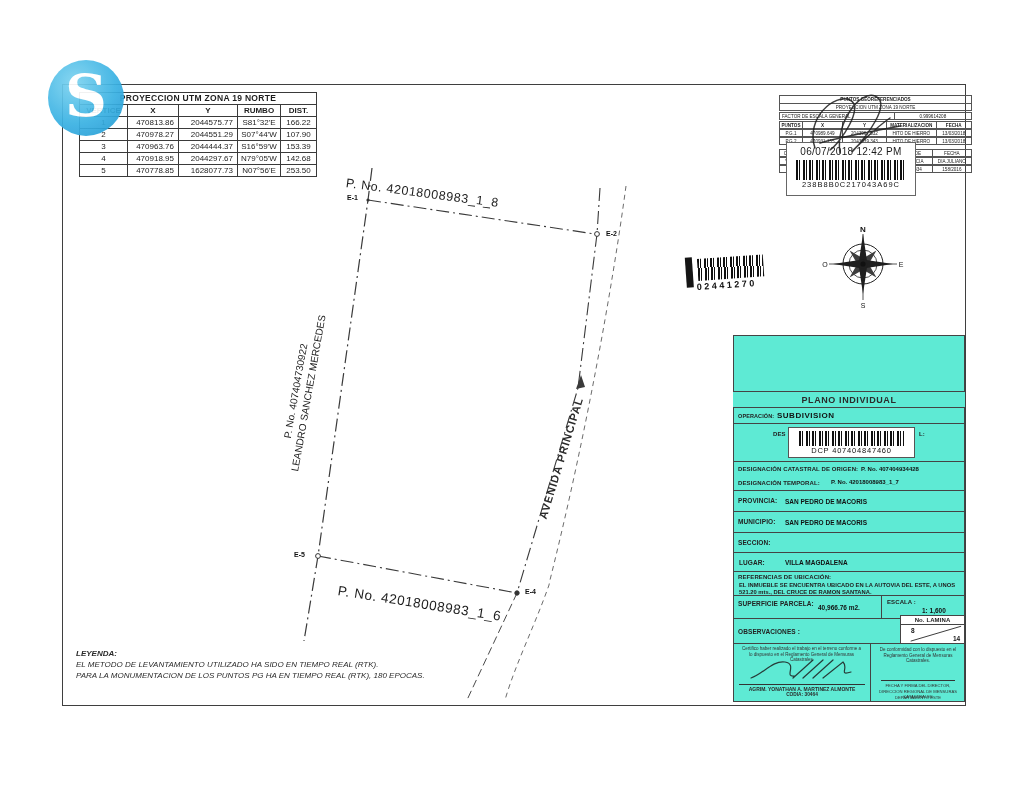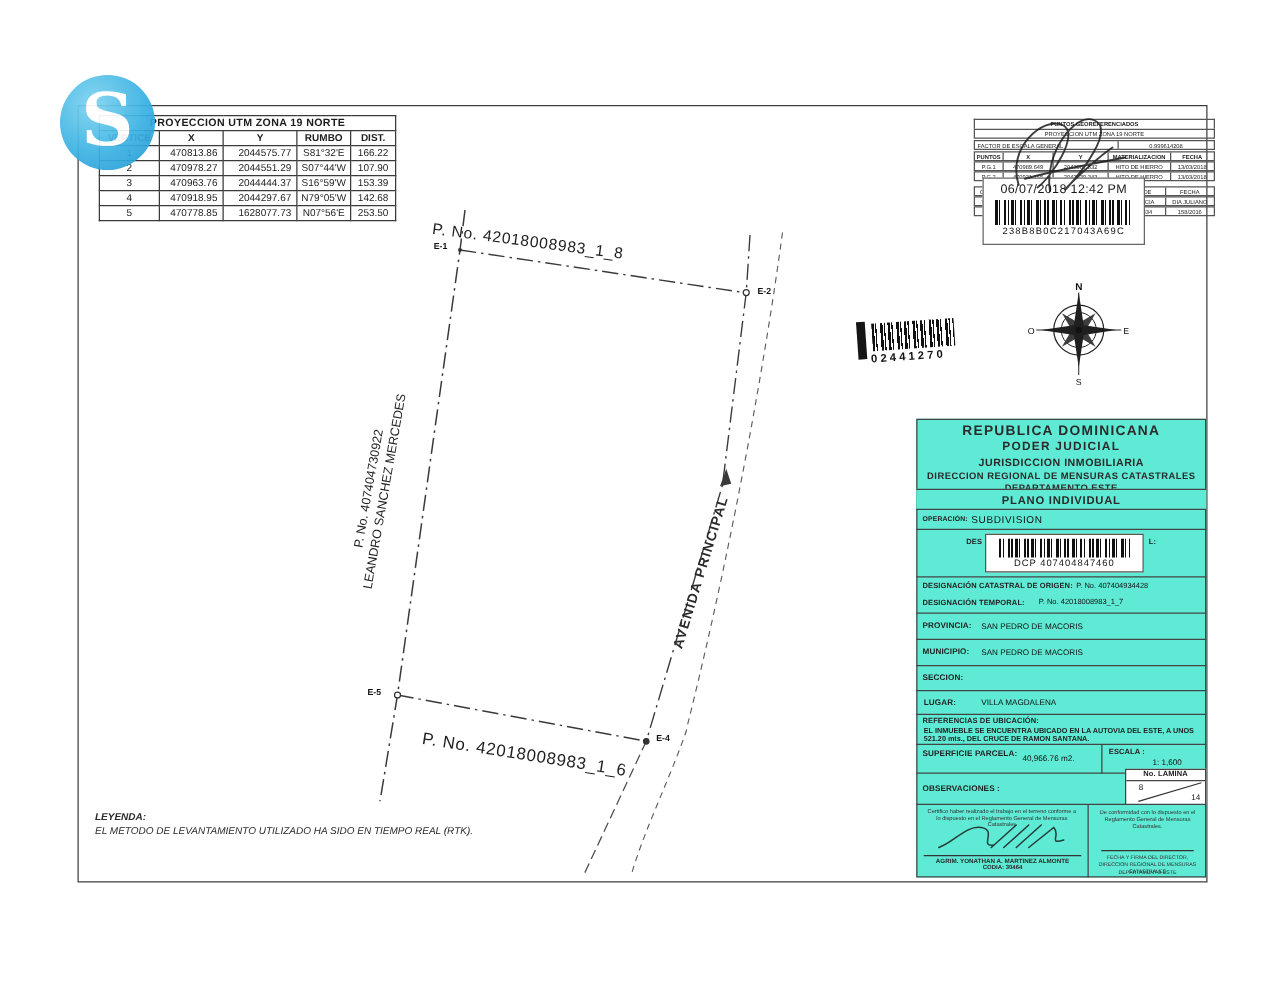--- a/index.html
+++ b/index.html
@@ -39,21 +39,21 @@
   .bc .num { position:absolute; left:10px; top:25px; font-size:9px; font-weight:bold; letter-spacing:2.5px; color:#111; }
 
   
   .plbl { color:#1e1e1e; white-space:nowrap; }
   .vtx { font-size:7px; font-weight:bold; color:#111; }
 
   
   .panel-box { border:1px solid #444; background:#5eead4; }
   .ctr { text-align:center; }
   .lbl { font-size:6px; font-weight:bold; color:#222; letter-spacing:.1px; }
-  .val { font-size:6.5px; font-weight:normal; color:#111; }
+  .val { font-size:6.5px; font-weight:bold; color:#111; }
   .hdr1 { font-size:11px; font-weight:bold; letter-spacing:1px; }
   .hdr2 { font-size:9.5px; font-weight:bold; letter-spacing:1px; }
   .hdr3 { font-size:8px;  font-weight:bold; letter-spacing:.4px; }
   .tiny { font-size:4.5px; color:#333; }
   .lam-diag { position:absolute; left:0; top:0; width:100%; height:100%; }
 
   .nw { white-space:nowrap; }
 </style>
 </head>
 <body>
@@ -238,27 +238,20 @@
     </g>
     <circle r="2.6" fill="#111"></circle>
     <text x="0" y="-32" text-anchor="middle" font-size="8" font-weight="bold" fill="#111" font-family="Liberation Sans, sans-serif">N</text>
     <text x="-38" y="3" text-anchor="middle" font-size="7" fill="#111" font-family="Liberation Sans, sans-serif">O</text>
     <text x="38" y="3" text-anchor="middle" font-size="7" fill="#111" font-family="Liberation Sans, sans-serif">E</text>
     <text x="0" y="44" text-anchor="middle" font-size="7" fill="#111" font-family="Liberation Sans, sans-serif">S</text>
   </svg>
 
   <div class="abs panel-box" style="left:733px; top:335px; width:232px; height:367px;"></div>
 
-  <div class="abs ctr" style="left:733px; top:339px; width:232px;">
-    <div class="hdr1">REPUBLICA  DOMINICANA</div>
-    <div class="hdr2" style="margin-top:1px;">PODER  JUDICIAL</div>
-    <div class="hdr3" style="margin-top:2px; font-size:8.5px;">JURISDICCION INMOBILIARIA</div>
-    <div class="hdr3" style="margin-top:1px; font-size:7.5px;">DIRECCION REGIONAL DE MENSURAS CATASTRALES</div>
-    <div class="hdr3" style="margin-top:1px; font-size:7.5px;">DEPARTAMENTO ESTE</div>
-  </div>
 
   <div class="abs panel-box ctr" style="left:733px; top:391px; width:232px; height:17px; border-left:none; border-right:none;">
     <div class="hdr3" style="font-size:9px; padding-top:3px; letter-spacing:.6px;">PLANO INDIVIDUAL</div>
   </div>
 
   <div class="abs" style="left:733px; top:408px; width:232px; height:16px; border-bottom:1px solid #444;">
     <span class="abs lbl" style="left:5px; top:5px; font-size:5.5px;">OPERACIÓN:</span>
     <span class="abs val" style="left:44px; top:3px; font-size:8px; letter-spacing:.5px;">SUBDIVISION</span>
   </div>
 
@@ -330,15 +323,16 @@
     <div class="tiny ctr" style="padding:3px 6px 0 6px; line-height:5.5px;">De conformidad con lo dispuesto en el Reglamento General de Mensuras Catastrales.</div>
     <div style="position:absolute; left:10px; top:36px; width:74px; border-top:1px solid #333;"></div>
     <div class="ctr" style="position:absolute; left:2px; top:39px; width:90px; font-size:4.2px; color:#333;">FECHA Y FIRMA DEL DIRECTOR,</div>
     <div class="ctr" style="position:absolute; left:2px; top:45px; width:90px; font-size:4.2px; color:#333;">DIRECCION REGIONAL DE MENSURAS CATASTRALES</div>
     <div class="ctr" style="position:absolute; left:2px; top:51px; width:90px; font-size:4.2px; color:#333;">DEPARTAMENTO ESTE</div>
   </div>
 
   <div class="abs" style="left:76px; top:648px; line-height:11px;font-style:italic;">
     <div style="font-size:8px; font-weight:bold;">LEYENDA:</div>
     <div style="font-size:8px;">EL METODO DE LEVANTAMIENTO UTILIZADO HA SIDO EN TIEMPO REAL (RTK).</div>
+    <div style="font-size:8px;">PARA LA MONUMENTACION DE LOS PUNTOS PG HA EN TIEMPO REAL (RTK), 180 EPOCAS.</div>
   </div>
 
 </div>
 
 </body></html>

